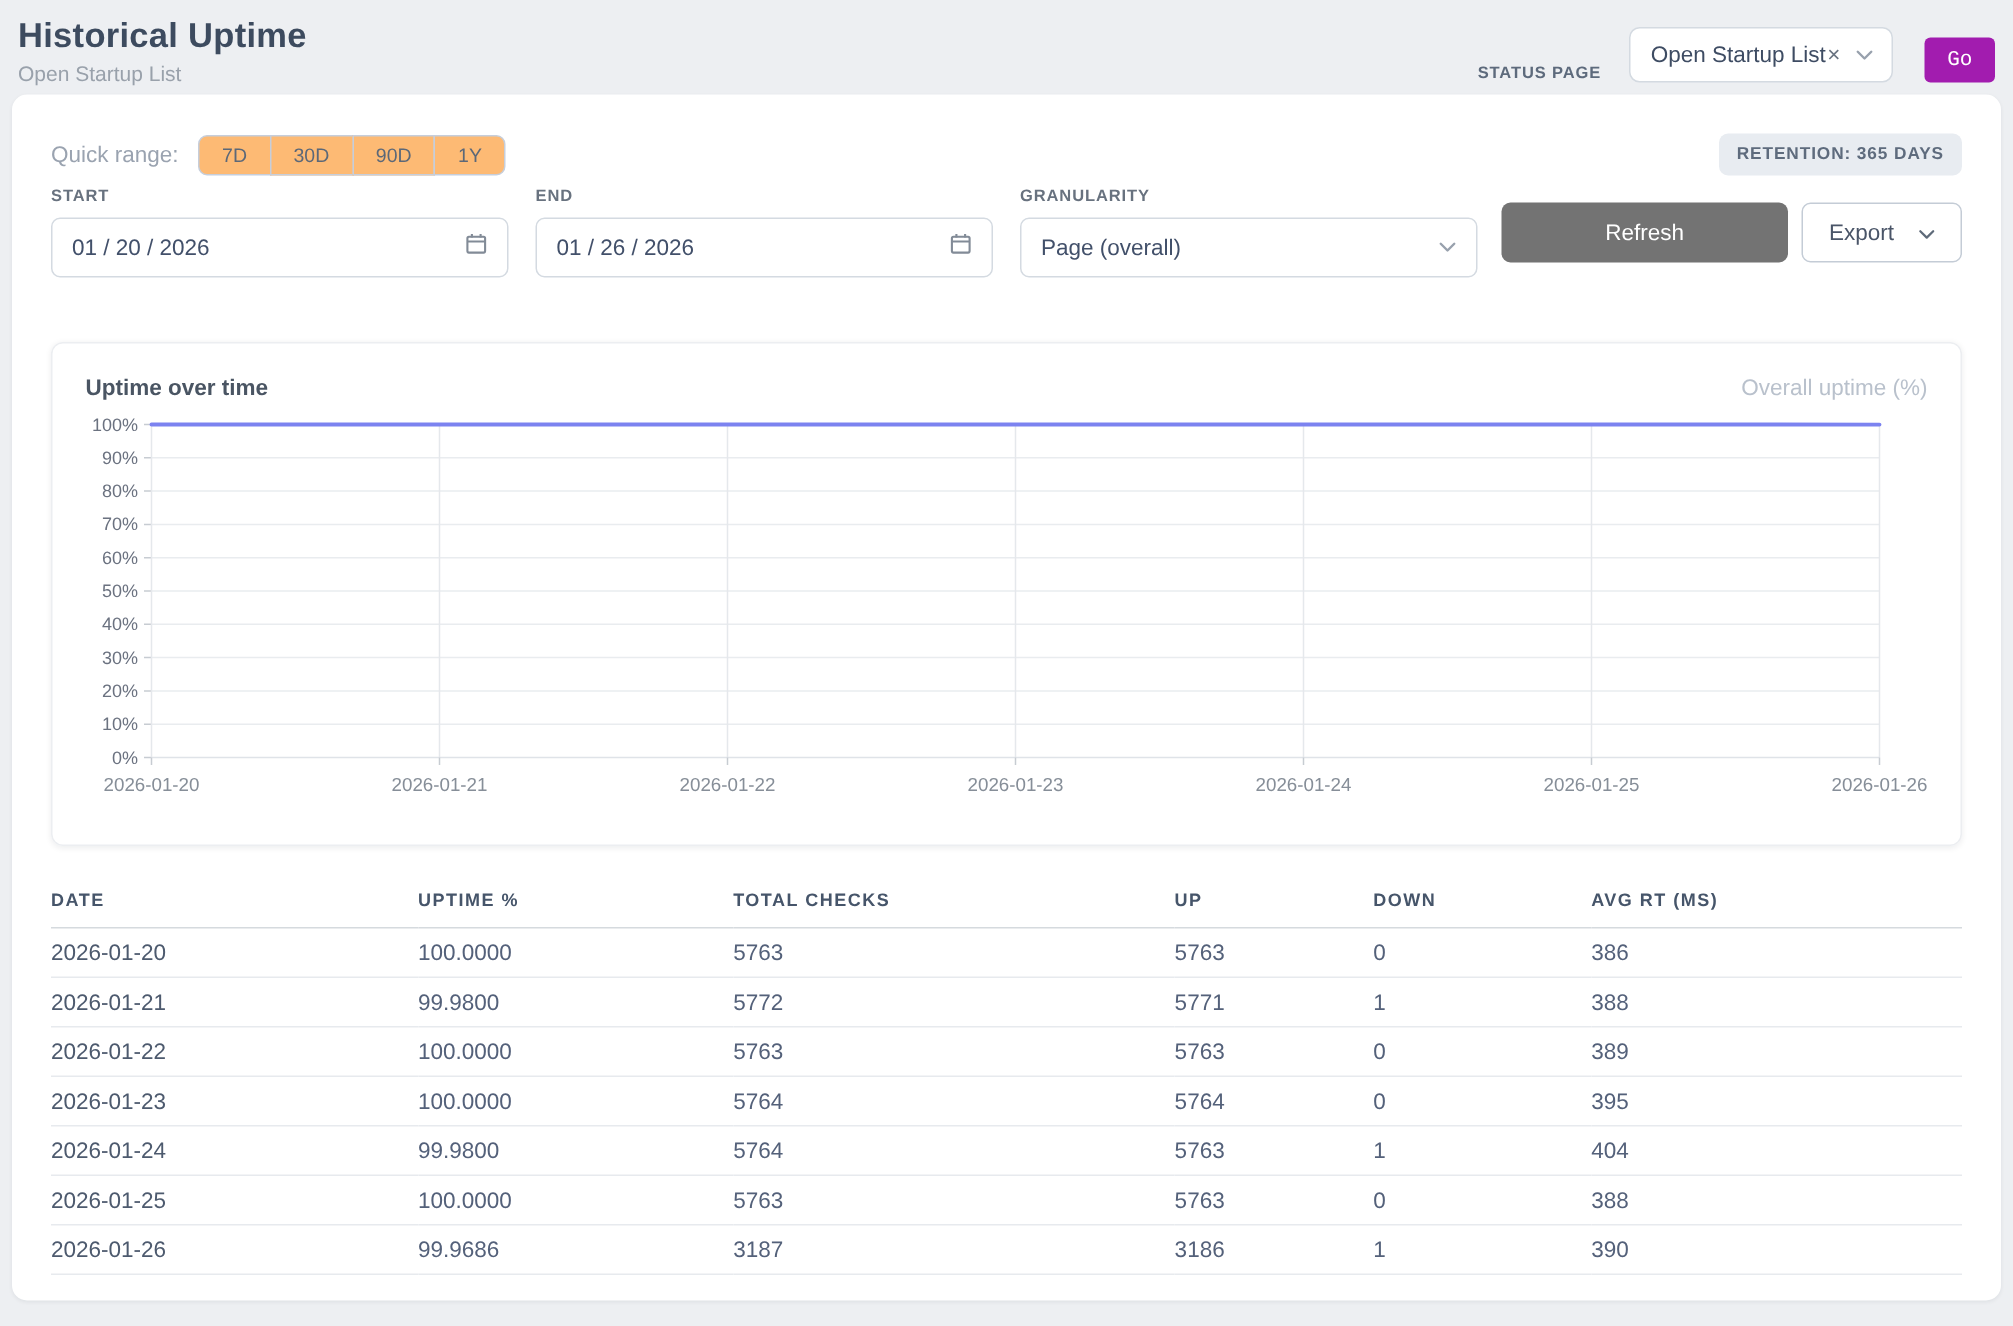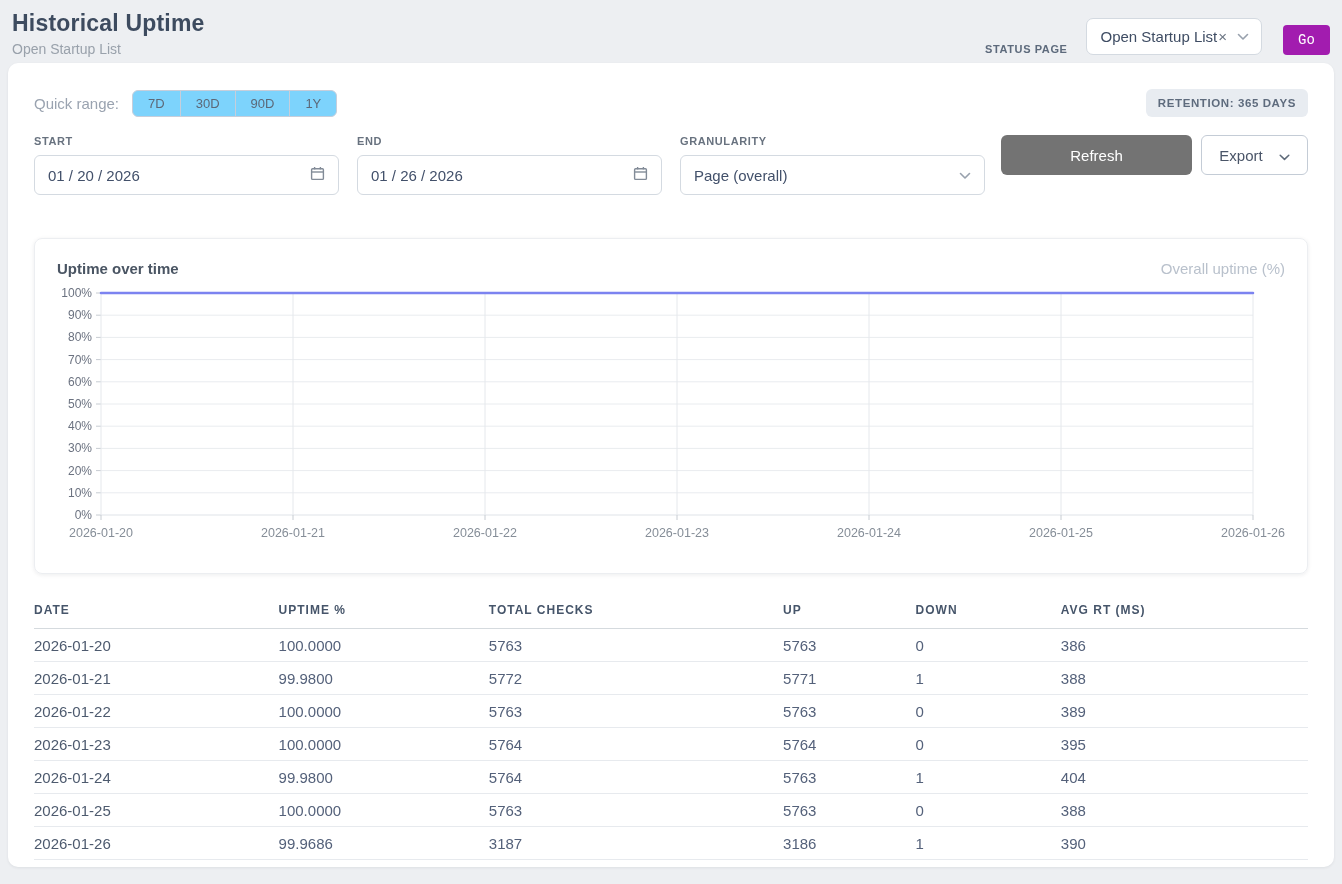--- a/index.html
+++ b/index.html
@@ -19,26 +19,26 @@
   .sp-select .val { font-size:15px; color:#3e4c63; }
   .sp-clear { font-size:15px; color:#6a7482; margin-left:1px; cursor:pointer; }
   .sp-chev { margin-left:10px; display:flex; }
   .go-btn { margin-left:21px; background:#a21caf; color:#fff; border:none; border-radius:4px; height:30px; width:47px; font-size:14px; font-family:Liberation Mono, monospace; cursor:pointer; }
   
   .main-card { margin:6px 8px 0 8px; background:#fff; border-radius:10px; box-shadow:0 1px 3px rgba(16,24,40,.07); padding:26px 26px 24px 26px; height:804px; }
   .row-quick { display:flex; align-items:center; justify-content:space-between; }
   .qr-left { display:flex; align-items:center; }
   .qr-label { font-size:15px; color:#9aa3b0; margin-right:13px; }
   .qr-group { display:inline-flex; }
-  .qr-btn { background:#7dd3fc; border:1px solid #c6cedb; color:#5c6878; font-size:13px; font-family:inherit; height:27px; padding:0 15px; margin-left:-1px; cursor:pointer; }
+  .qr-btn { background:#fdba74; border:1px solid #c6cedb; color:#5c6878; font-size:13px; font-family:inherit; height:27px; padding:0 15px; margin-left:-1px; cursor:pointer; }
   .qr-btn:first-child { border-radius:6px 0 0 6px; margin-left:0; }
   .qr-btn:last-child { border-radius:0 6px 6px 0; }
   .retention-badge { background:#e8ecf1; color:#5e6b7d; font-size:11.5px; font-weight:700; letter-spacing:.6px; padding:8px 12px; border-radius:6px; }
   
-  .form-row { display:flex; align-items:flex-start; margin-top:18px; }
+  .form-row { display:flex; align-items:center; margin-top:8px; }
   .field { width:305px; margin-right:18px; }
   .field-label { display:block; font-size:11px; font-weight:600; letter-spacing:.6px; color:#68727f; margin-bottom:8px; }
   .control { height:40px; border:1px solid #d4dae1; border-radius:6px; background:#fff; display:flex; align-items:center; justify-content:space-between; padding:0 13px; cursor:pointer; }
   .control .val { font-size:15px; color:#42506a; }
   .refresh-btn { background:#737373; border:none; border-radius:6px; color:#fff; font-size:15px; font-family:inherit; height:40px; width:191px; margin-left:-2px; cursor:pointer; }
   .export-btn { background:#fff; border:1px solid #c4ccd6; border-radius:6px; color:#4a5568; font-size:15px; font-family:inherit; height:40px; width:107px; margin-left:9px; cursor:pointer; display:inline-flex; align-items:center; justify-content:center; gap:16px; }
   
   .chart-card { margin-top:43px; border:1px solid #eceef1; border-radius:8px; box-shadow:0 1px 4px rgba(16,24,40,.08); padding:21px 22px 20px 22px; height:336px; }
   .chart-head { display:flex; align-items:center; justify-content:space-between; }
   .chart-title { font-size:15px; font-weight:700; color:#4a5563; }

